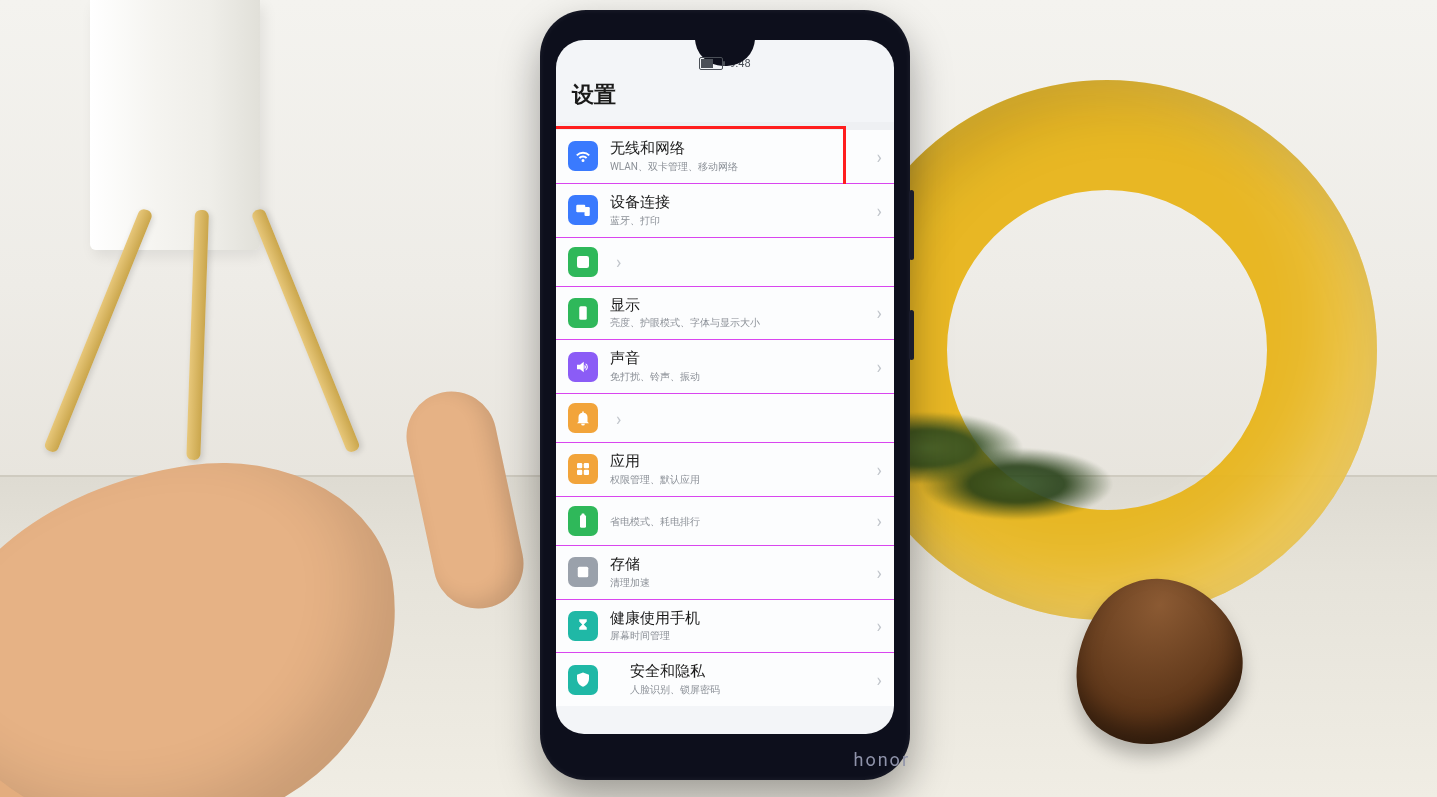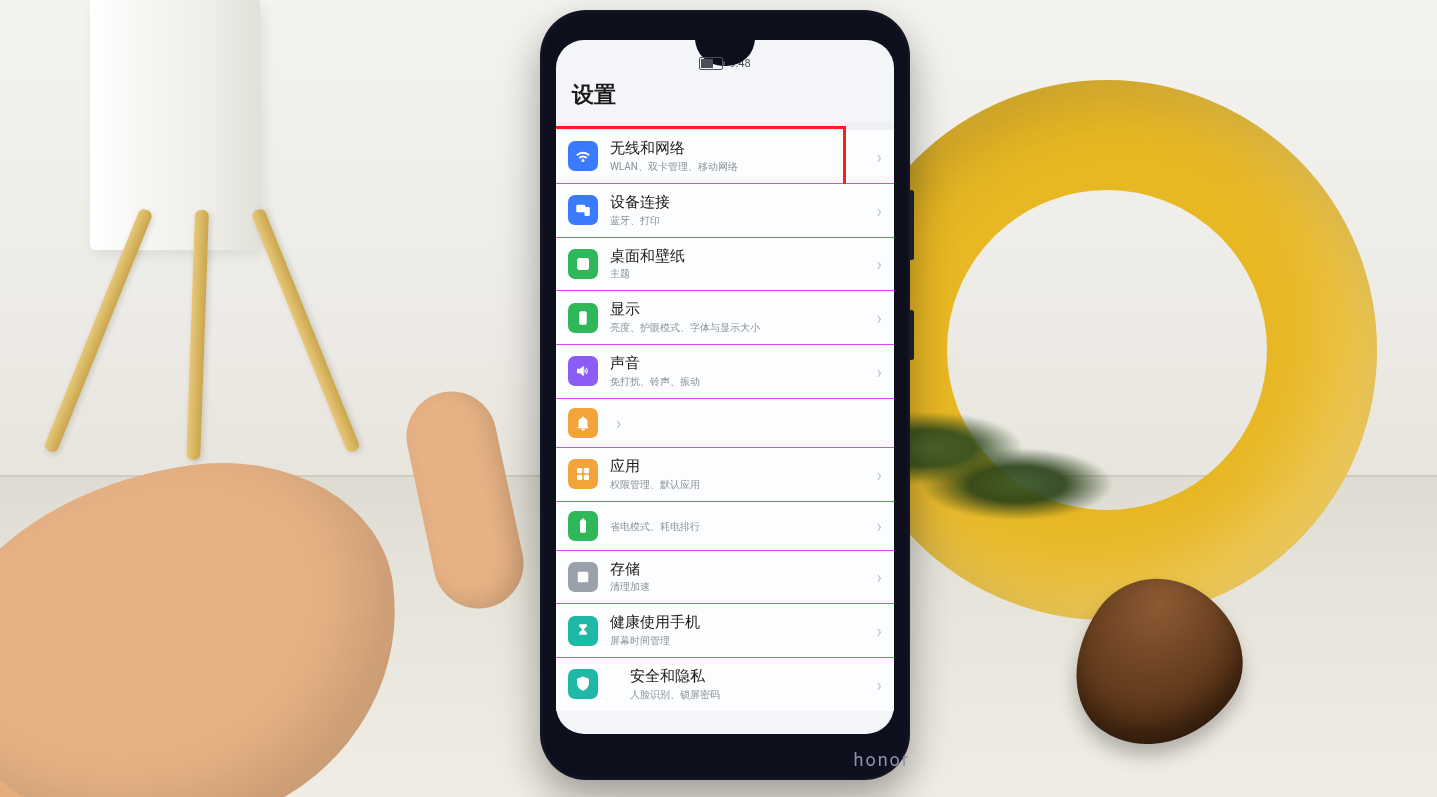--- a/index.html
+++ b/index.html
@@ -150,24 +150,20 @@
             </div>
             <div class="chev">›</div>
           </div>
           <div class="row">
             <div class="icon-box ic-green">
               <svg viewBox="0 0 24 24">
                 <rect x="4" y="4" width="16" height="16" rx="3"></rect>
                 <path d="M8 15l3-4 2 3 3-5 3 6H6z" fill="#fff" opacity="0.6"></path>
               </svg>
             </div>
-            <div class="txt">
-              <div class="title">桌面和壁纸</div>
-              <div class="sub">主题</div>
-            </div>
             <div class="chev">›</div>
           </div>
           <div class="row">
             <div class="icon-box ic-green2">
               <svg viewBox="0 0 24 24">
                 <rect x="7" y="3" width="10" height="18" rx="2"></rect>
                 <circle cx="12" cy="12" r="2.5" fill="#fff" opacity="0.6"></circle>
               </svg>
             </div>
             <div class="txt">

